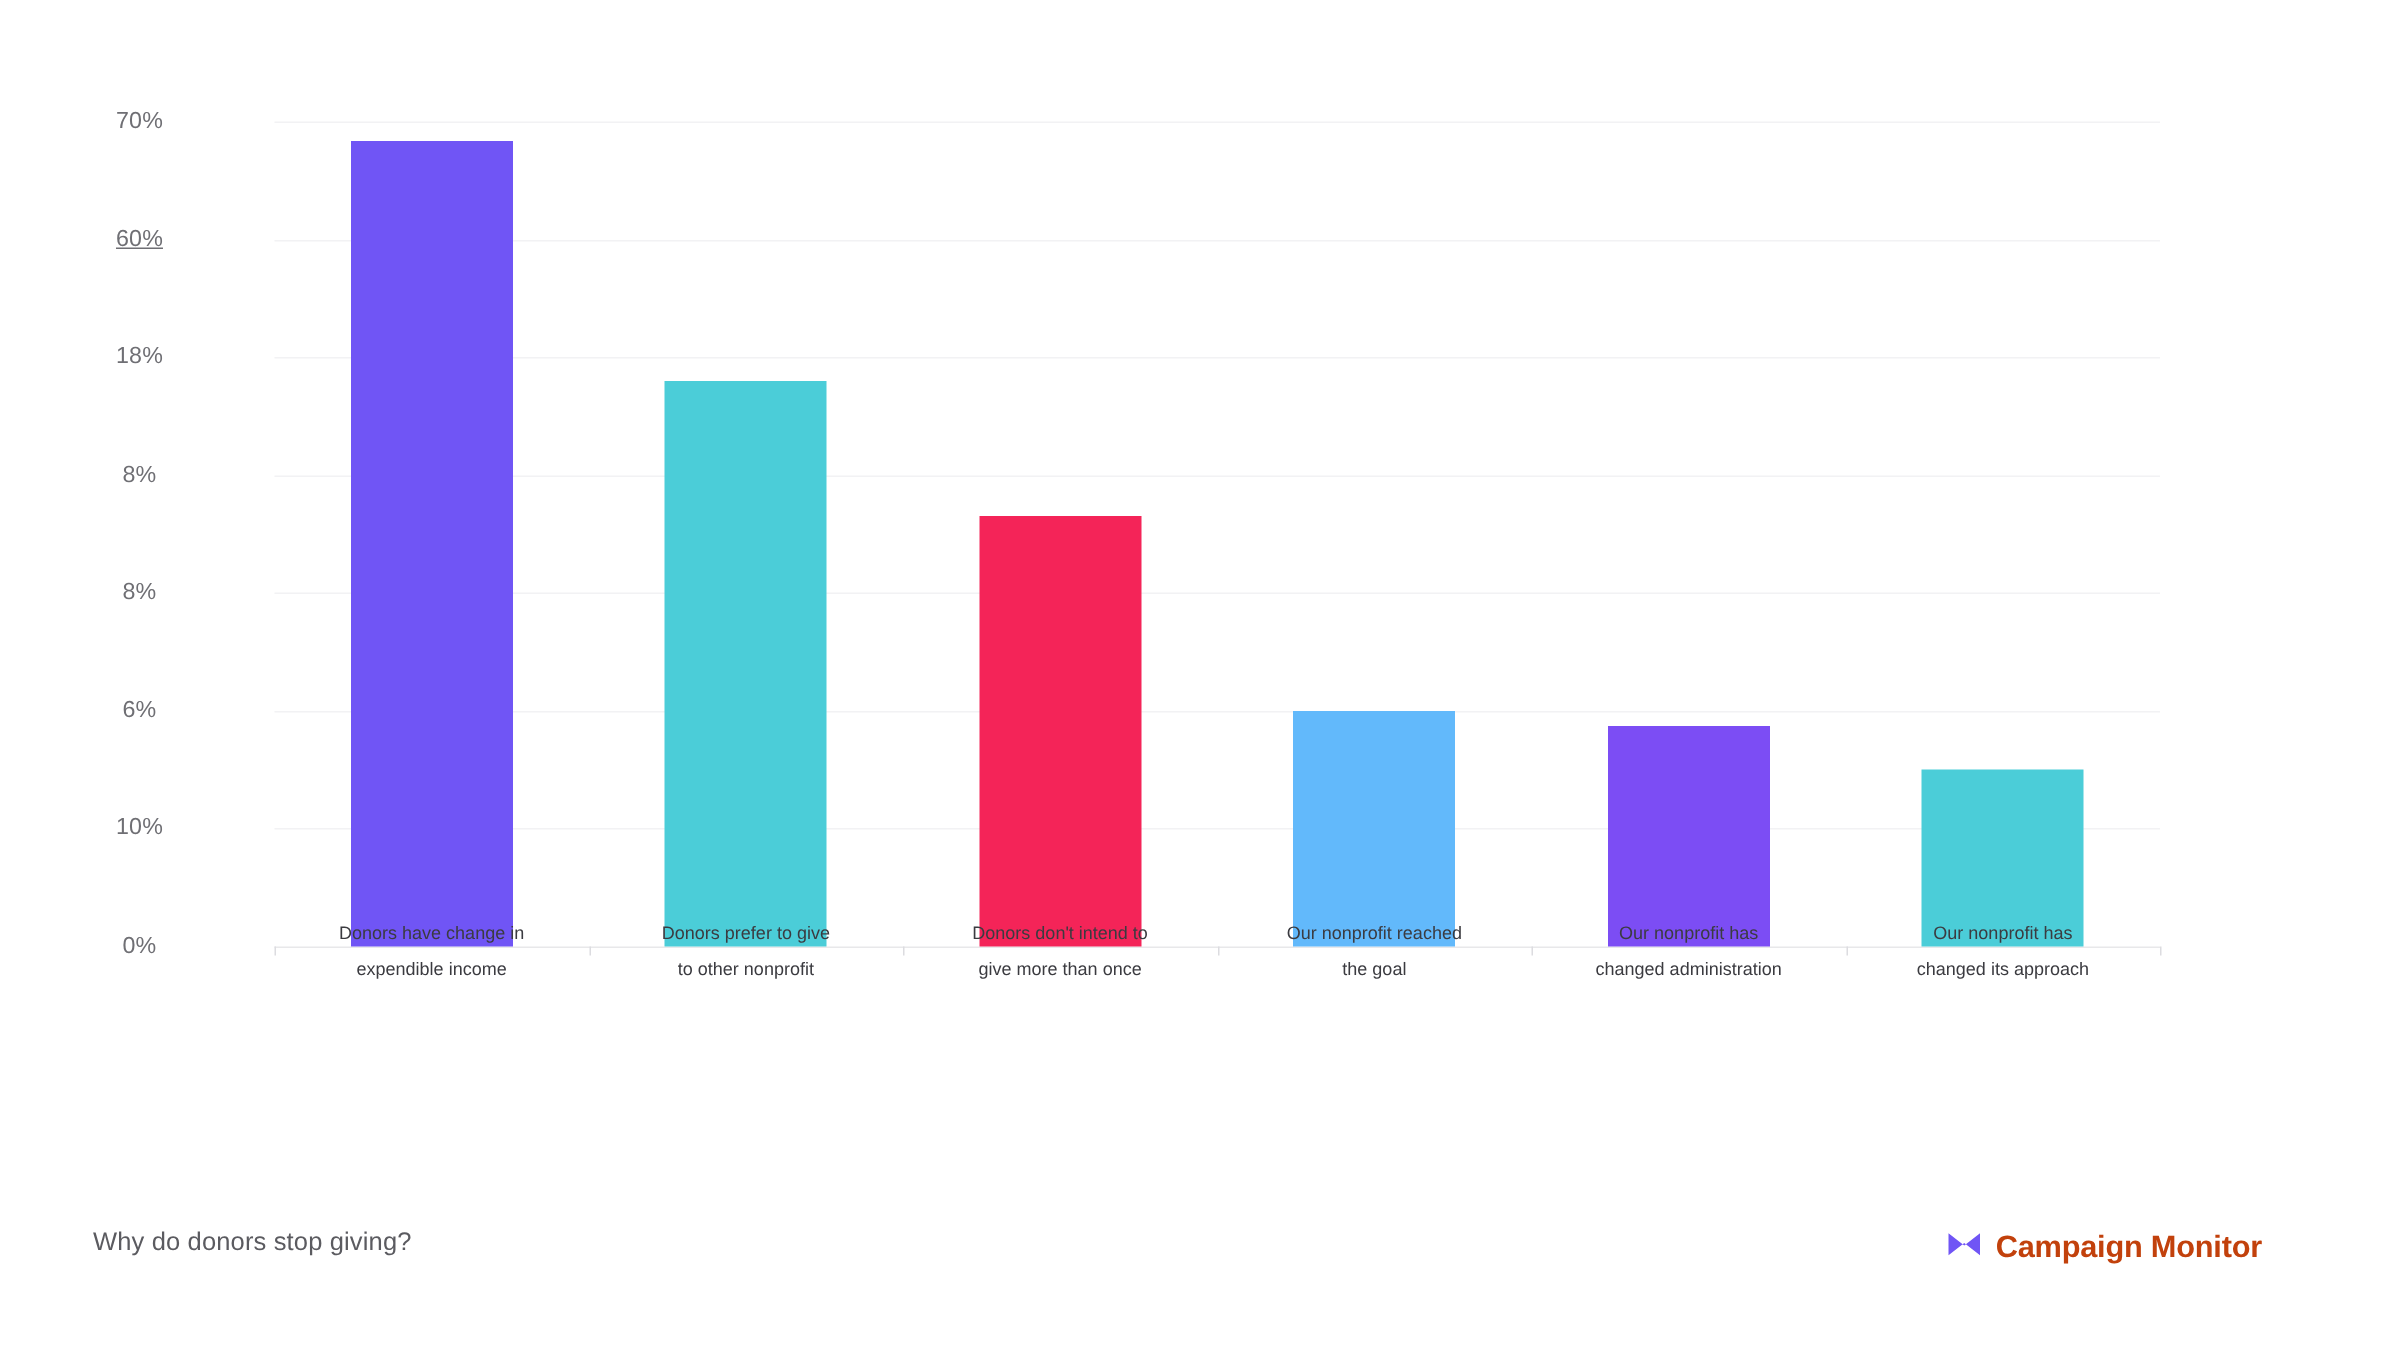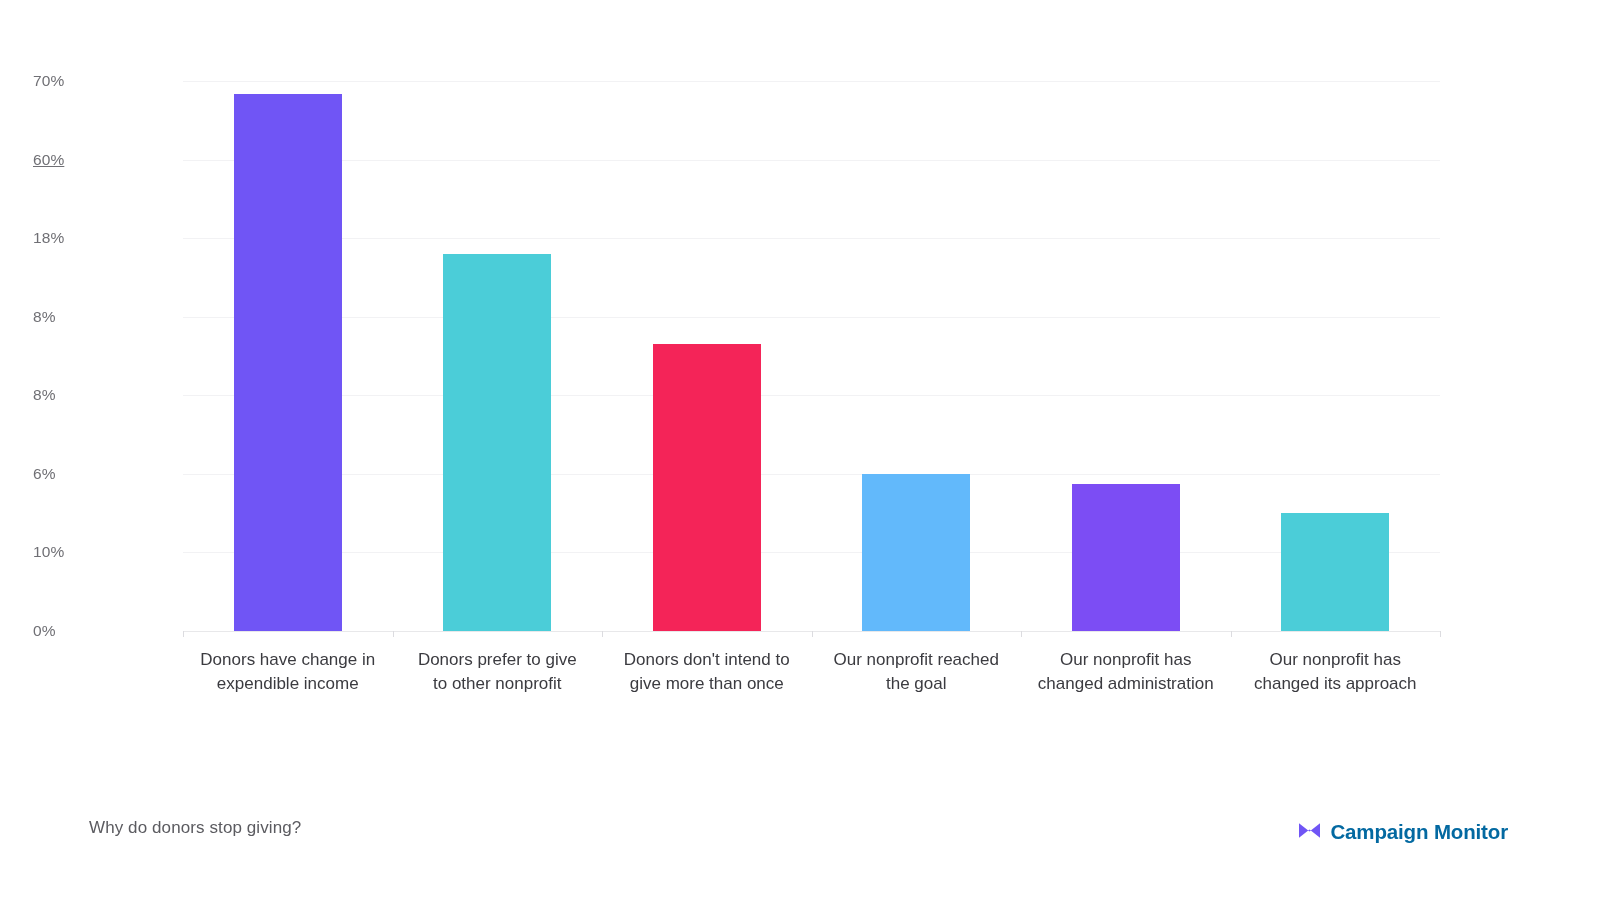--- a/index.html
+++ b/index.html
@@ -41,21 +41,21 @@
   }
   .gridline.baseline {
     background: #e8e8ea;
   }
 
   
   .ytick {
     position: absolute;
     right: 1447px;           
     width: 120px;
-    text-align: left;
+    text-align: center;
     font-size: 15.5px;
     color: #6f6f74;
     letter-spacing: .1px;
     transform: translateY(-50%);
     white-space: nowrap;
   }
 
   
   .bar-slot {
     position: absolute;
@@ -73,51 +73,50 @@
     position: absolute;
     bottom: -6px;
     width: 1px;
     height: 6px;
     background: #dcdce0;
   }
 
   
   .cat-label {
     position: absolute;
-    top: 648px;
-    font-size: 17px;
+    top: 610px;
+    font-size: 12px;
     line-height: 24px;
     color: #3b3b40;
     text-align: center;
     white-space: pre-line;
   }
 
   
   #caption {
     position: absolute;
     left: 62px;
     top: 818px;
     font-size: 17px;
     color: #5b5b60;
     letter-spacing: .1px;
-    margin-left: 27px;
   }
   #logo {
     position: absolute;
     right: 92px;
     top: 820px;
     display: flex;
     align-items: center;
     gap: 9px;
   }
   #logo-mark { display: block; }
   #logo-text {
     font-size: 20.5px;
     font-weight: bold;
-    color: #0369a1;
+    color: #c2410c;
     letter-spacing: -.15px;
   }
 </style>
 </head>
 <body>
 
 <div id="chart-root">
 
   <div id="gridlines">
       <div class="gridline baseline" style="top: 631px; left: 183px; width: 1257px;"></div>

